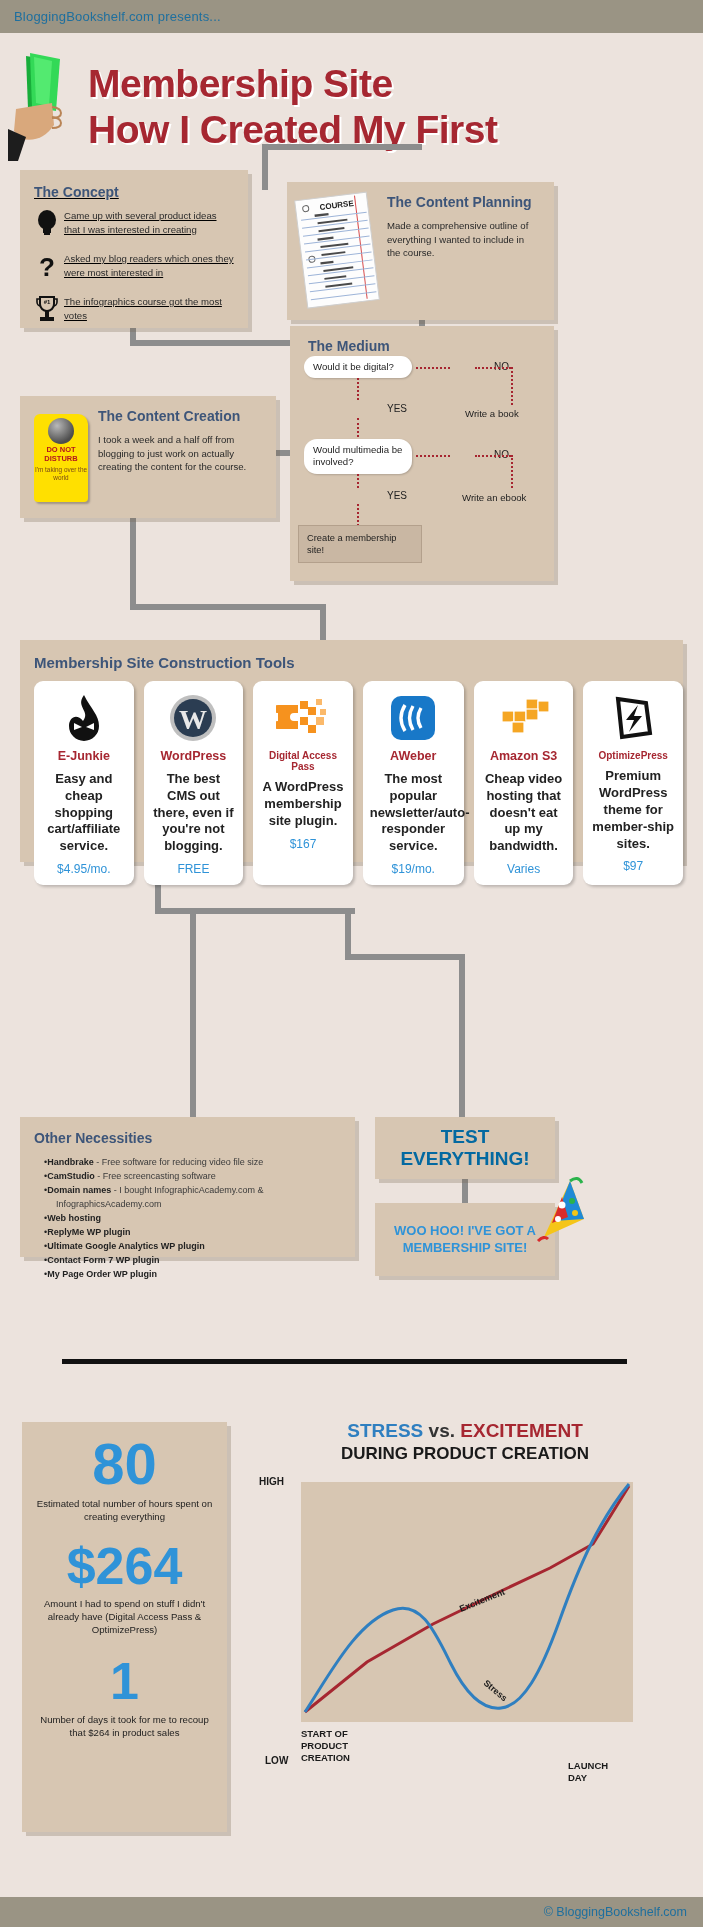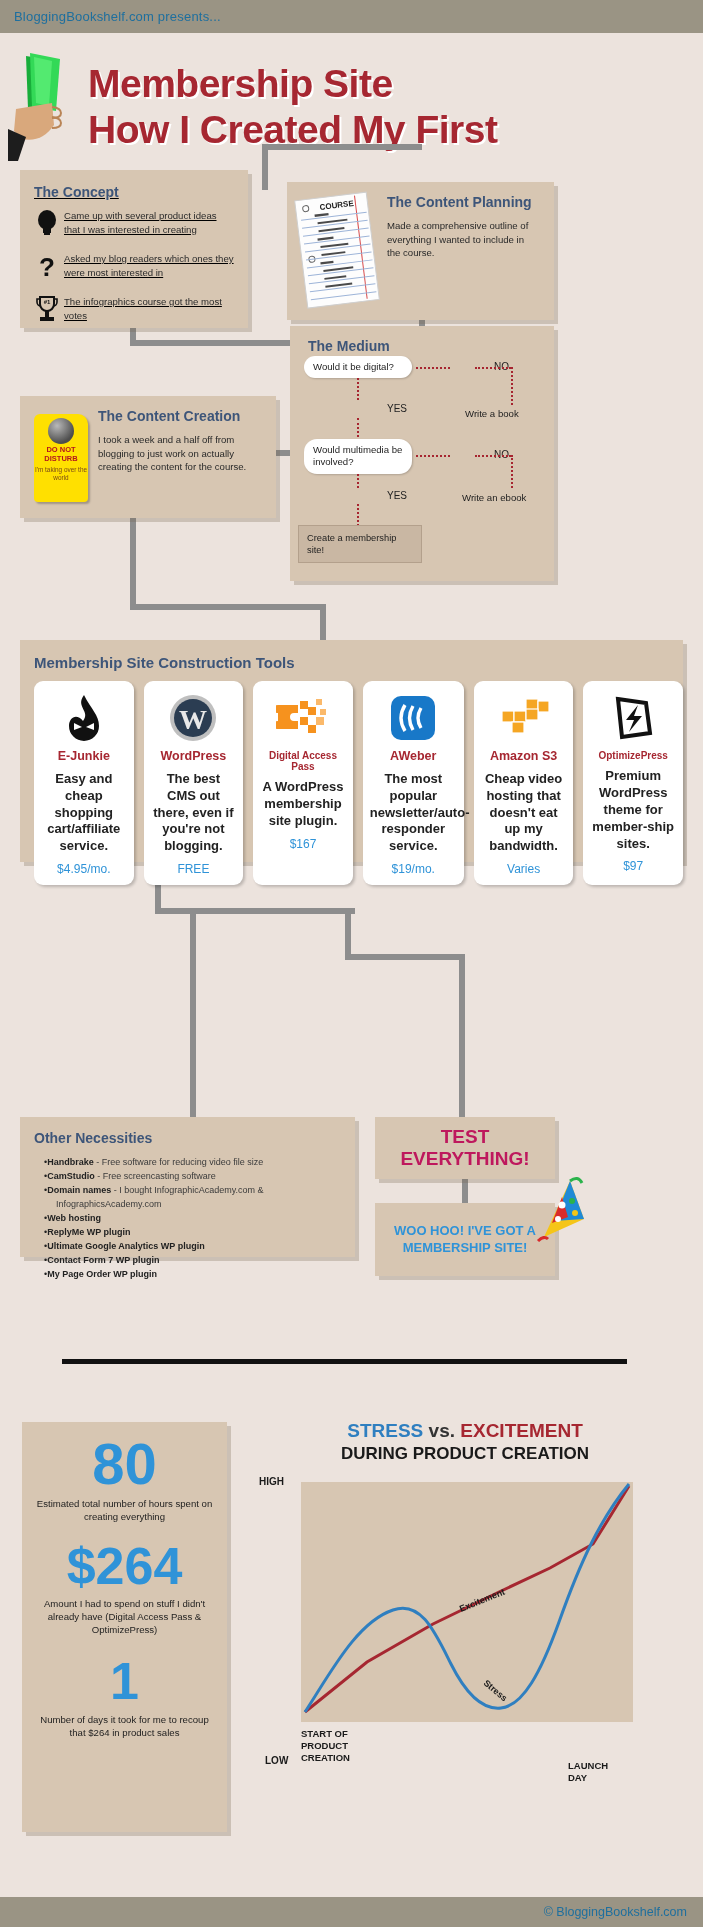--- a/index.html
+++ b/index.html
@@ -99,21 +99,21 @@
   
   #necessities { left: 20px; top: 1117px; width: 335px; height: 140px; padding: 13px 12px 0 14px; }
   .neclist { list-style: none; font-size: 9px; color: #222; line-height: 1.56; margin-left: 10px; }
   .neclist li::before { content: "\2022 "; }
   .neclist b { font-weight: bold; }
   .neclist .dim { font-weight: normal; color: #3b3b3b; }
   .nec-sub { margin-left: 12px; display: block; }
 
   
   #test { left: 375px; top: 1117px; width: 180px; height: 62px; display: flex; align-items: center; justify-content: center; }
-  .test-text { color: #be185d; font-weight: bold; font-size: 19px; text-align: center; line-height: 1.15; }
+  .test-text { color: #0369a1; font-weight: bold; font-size: 19px; text-align: center; line-height: 1.15; }
   #woohoo { left: 375px; top: 1203px; width: 180px; height: 73px; display: flex; align-items: center; justify-content: center; padding: 0 10px; }
   .woo-text { color: #2f93d8; font-weight: bold; font-size: 13px; text-align: center; line-height: 1.25; }
   .party { position: absolute; left: 528px; top: 1175px; width: 66px; height: 78px; }
 
   .divider { position: absolute; left: 62px; top: 1359px; width: 565px; height: 5px; background: #111; }
 
   
   #stats { left: 22px; top: 1422px; width: 205px; height: 410px; padding: 14px 12px; text-align: center; }
   .bignum { color: #2f93d8; font-weight: bold; line-height: .95; }
   .n80 { font-size: 58px; }

